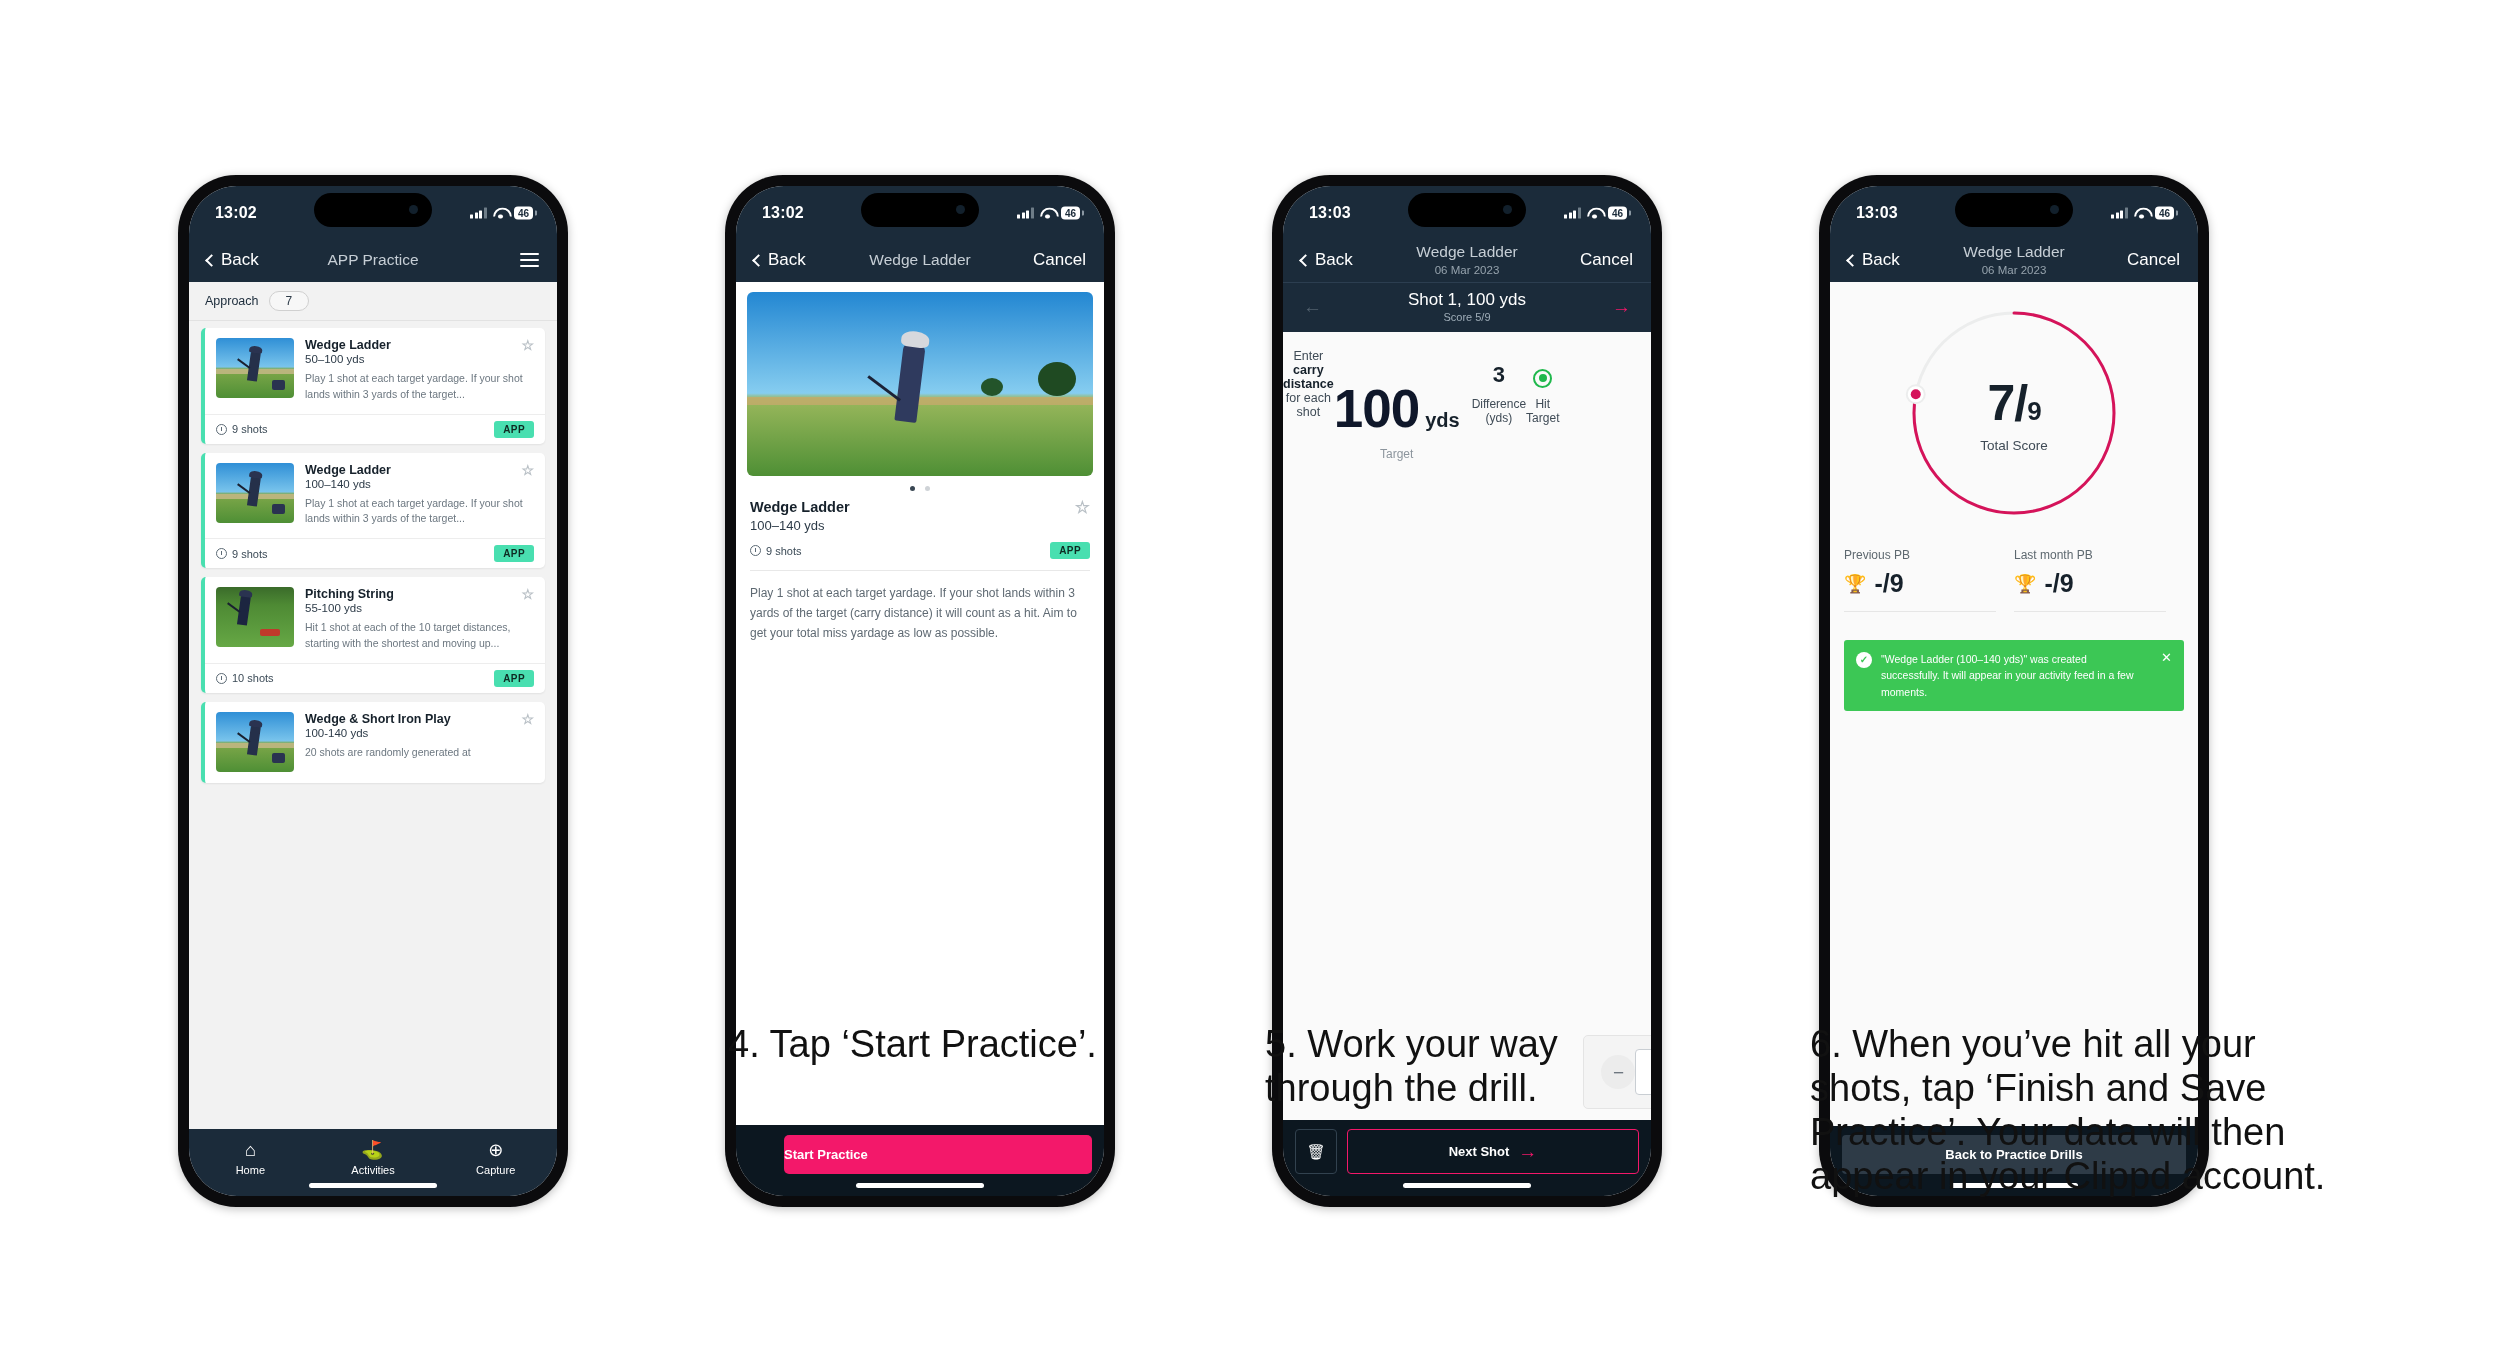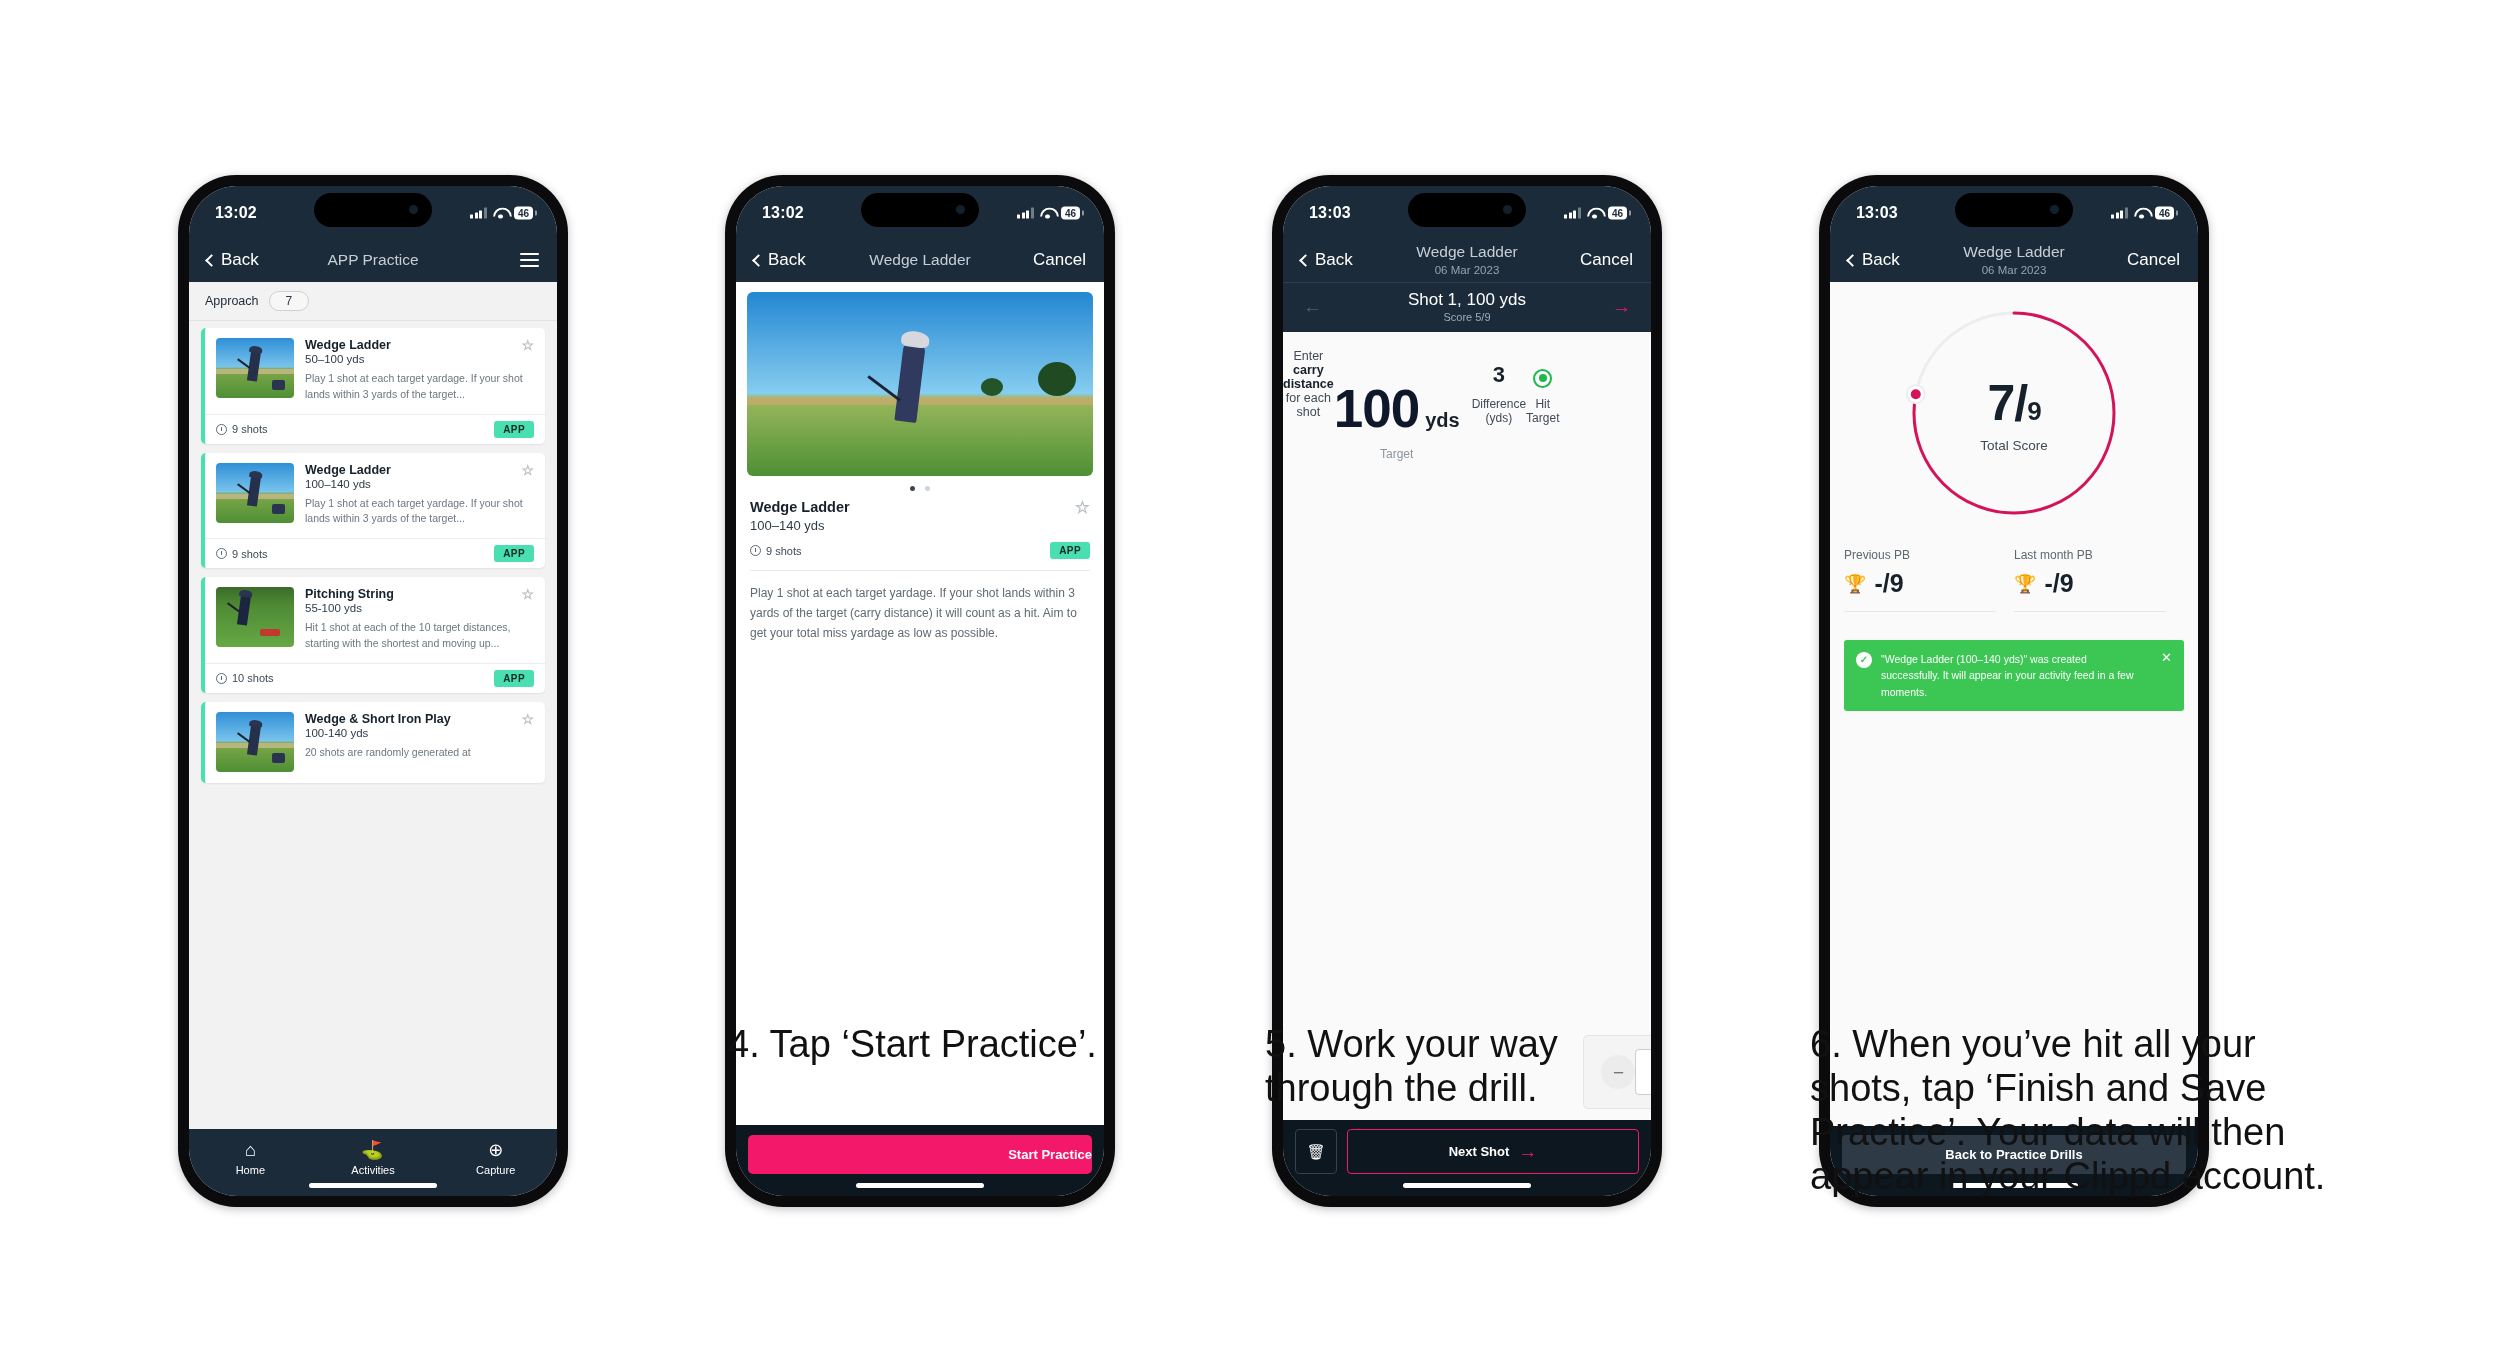--- a/index.html
+++ b/index.html
@@ -213,22 +213,22 @@
   .p2-title {
     font-size:14.5px; font-weight:bold; color:#16212b;
     display:flex; justify-content:space-between; align-items:flex-start;
   }
   .p2-sub { font-size:13px; color:#2d3b48; margin-top:2px; }
   .p2-meta { display:flex; justify-content:space-between; align-items:center; margin-top:9px; }
   .p2-rule { height:1px; background:#e8e8e8; margin:11px 14px 0; }
   .p2-desc { padding:13px 14px 0; font-size:12px; color:#5f6a73; line-height:1.66; }
   .cta-wrap { flex:0 0 auto; background:#0c1720; padding:10px 12px 22px; position:relative; }
   .cta {
-    background:#f3186a; color:#fff; text-align:right;
-    font-size:13px; font-weight:bold; padding:12px 0; border-radius:5px;
+    background:#f3186a; color:#fff; text-align:left;
+    font-size:13px; font-weight:bold; padding:12px 0; border-radius:5px;margin-left:36px;
   }
 
   
   .shotbar {
     background:#1b2b3a; border-top:1px solid #2c3e50;
     padding:7px 20px 9px; display:flex; align-items:center; justify-content:space-between;
   }
   .shotbar .mid { text-align:center; flex:1; }
   .shotbar .t1 { font-size:17px; font-weight:normal; color:#fff; }
   .shotbar .t2 { font-size:11px; color:#9fadb8; margin-top:1px; }

